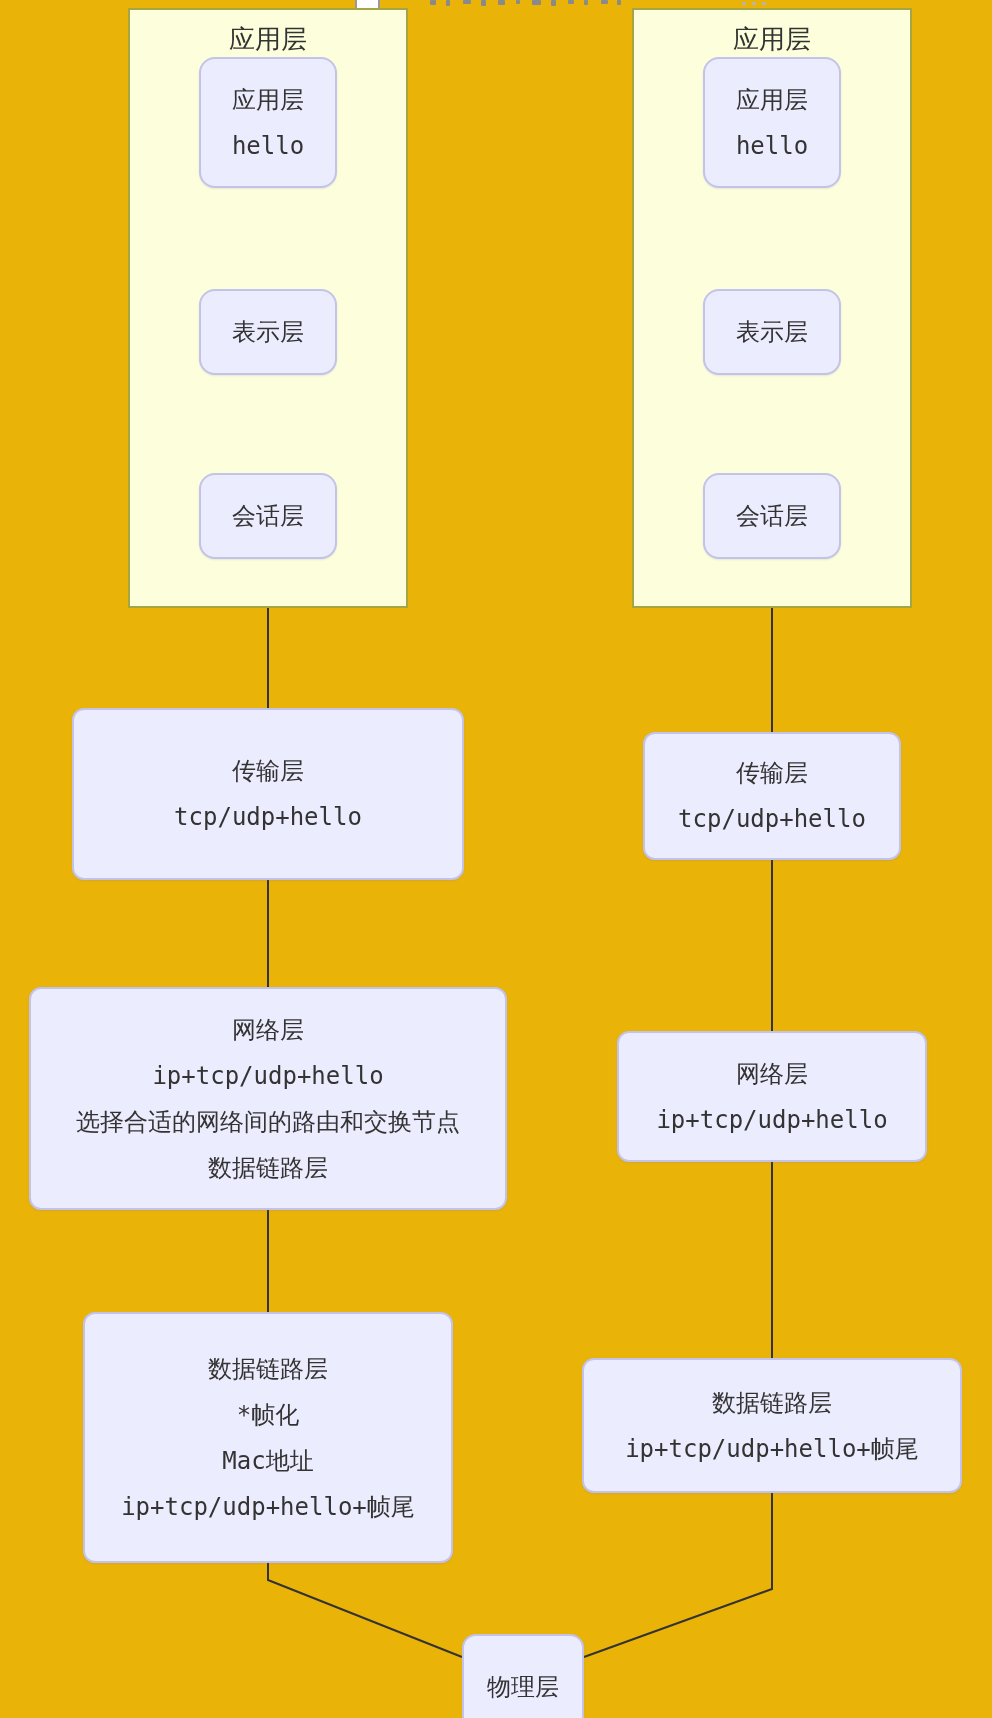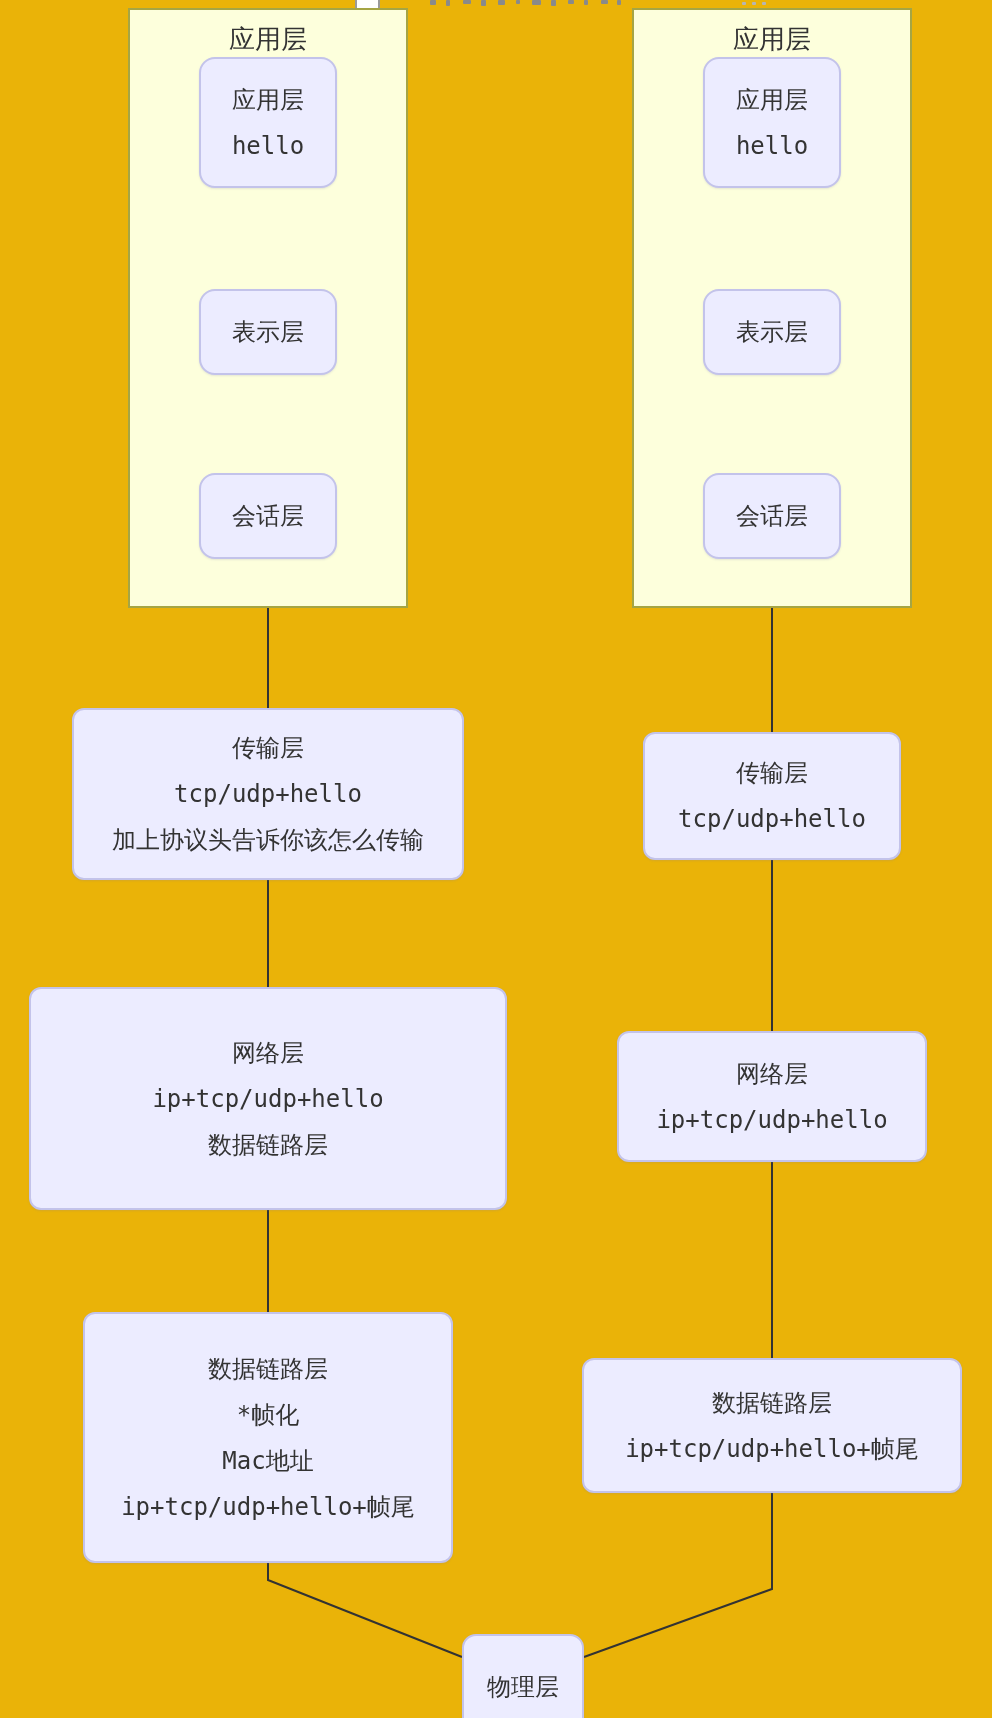--- a/index.html
+++ b/index.html
@@ -126,25 +126,25 @@
   </div>
   <div class="node" id="n-left-pres">
     <div class="ln">表示层</div>
   </div>
   <div class="node" id="n-left-sess">
     <div class="ln">会话层</div>
   </div>
   <div class="node" id="n-left-trans">
     <div class="ln">传输层</div>
     <div class="ln">tcp/udp+hello</div>
-    <div class="ln">加上协议头告诉你该怎么传输</div>
   </div>
   <div class="node" id="n-left-net">
     <div class="ln">网络层</div>
     <div class="ln">ip+tcp/udp+hello</div>
+    <div class="ln">选择合适的网络间的路由和交换节点</div>
     <div class="ln">数据链路层</div>
   </div>
   <div class="node" id="n-left-dl">
     <div class="ln">数据链路层</div>
     <div class="ln">*帧化</div>
     <div class="ln">Mac地址</div>
     <div class="ln">ip+tcp/udp+hello+帧尾</div>
   </div>
 
   <div class="node" id="n-right-app">

